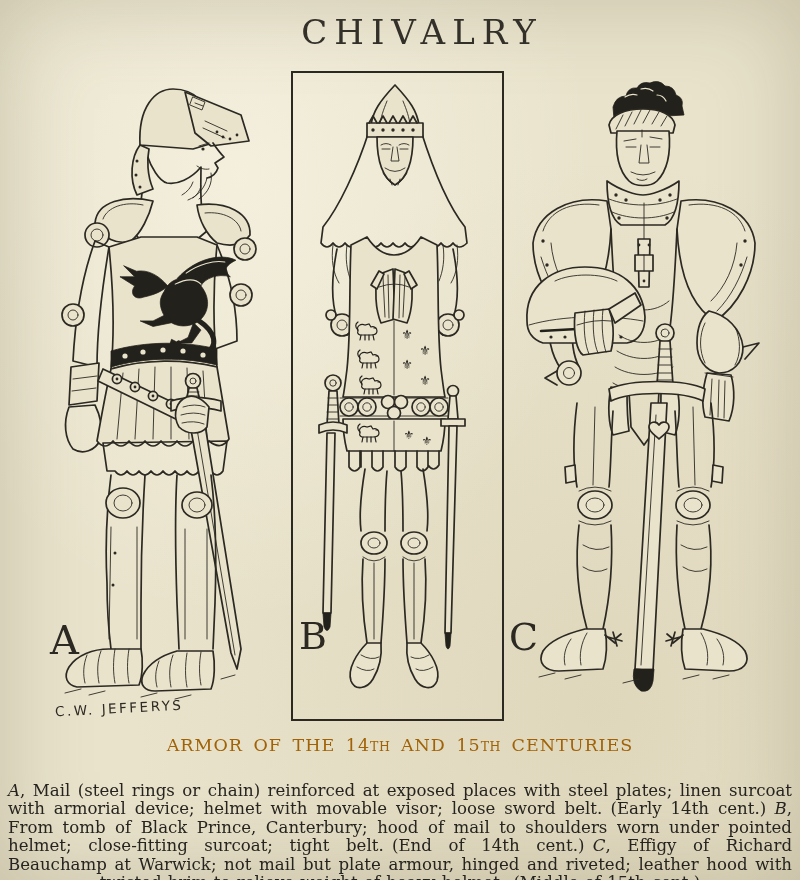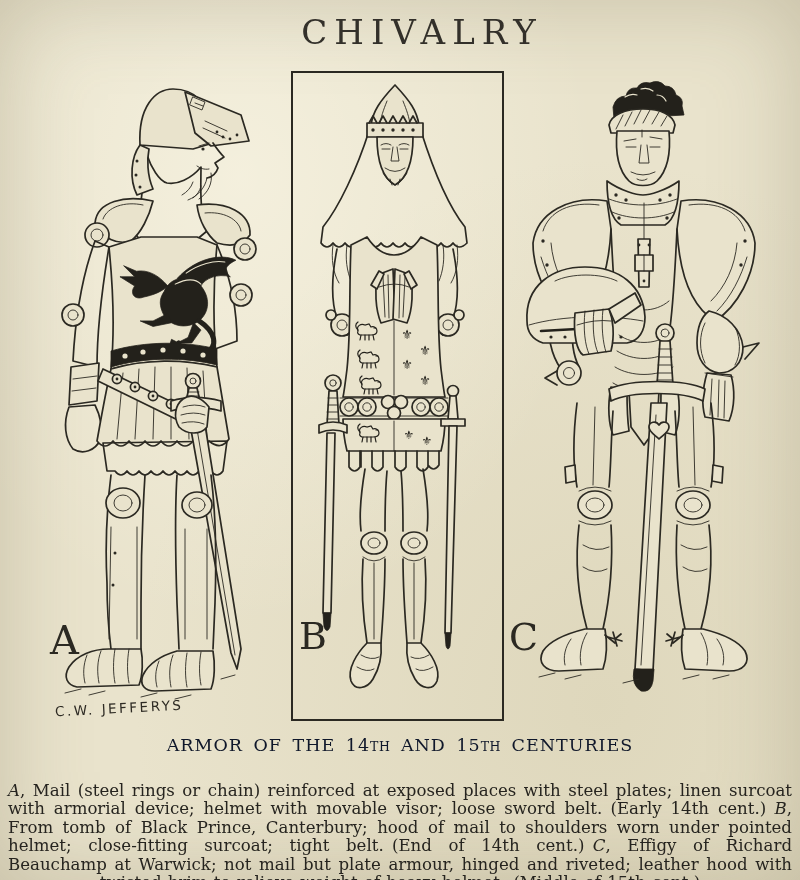--- a/index.html
+++ b/index.html
@@ -21,21 +21,21 @@
   .label-a{left:50px;top:620px;}
   .label-b{left:299px;top:617px;font-size:38px;}
   .label-c{left:509px;top:618px;font-size:38px;}
   .signature{
     position:absolute;left:55px;top:700px;
     font-family:"DejaVu Sans","Liberation Sans",sans-serif;
     font-size:13.5px;letter-spacing:2.5px;transform:rotate(-3deg);color:#2e2b24;
   }
   .caption{
     position:absolute;top:735px;left:0;width:100%;text-align:center;
-    font-size:17.5px;letter-spacing:1px;word-spacing:4px;color:#0f172a;
+    font-size:17.5px;letter-spacing:1px;word-spacing:4px;color:#a16207;
   }
   .caption .sc{font-size:12.5px;letter-spacing:.5px;}
   .description{
     position:absolute;top:765px;left:8px;width:784px;
     font-size:16.6px;line-height:18.5px;text-align:justify;text-align-last:center;
     color:#26241f;word-spacing:1px;
   }
   .description em{font-style:italic;}
   .frame-b{
     position:absolute;left:291px;top:71px;width:209px;height:646px;

